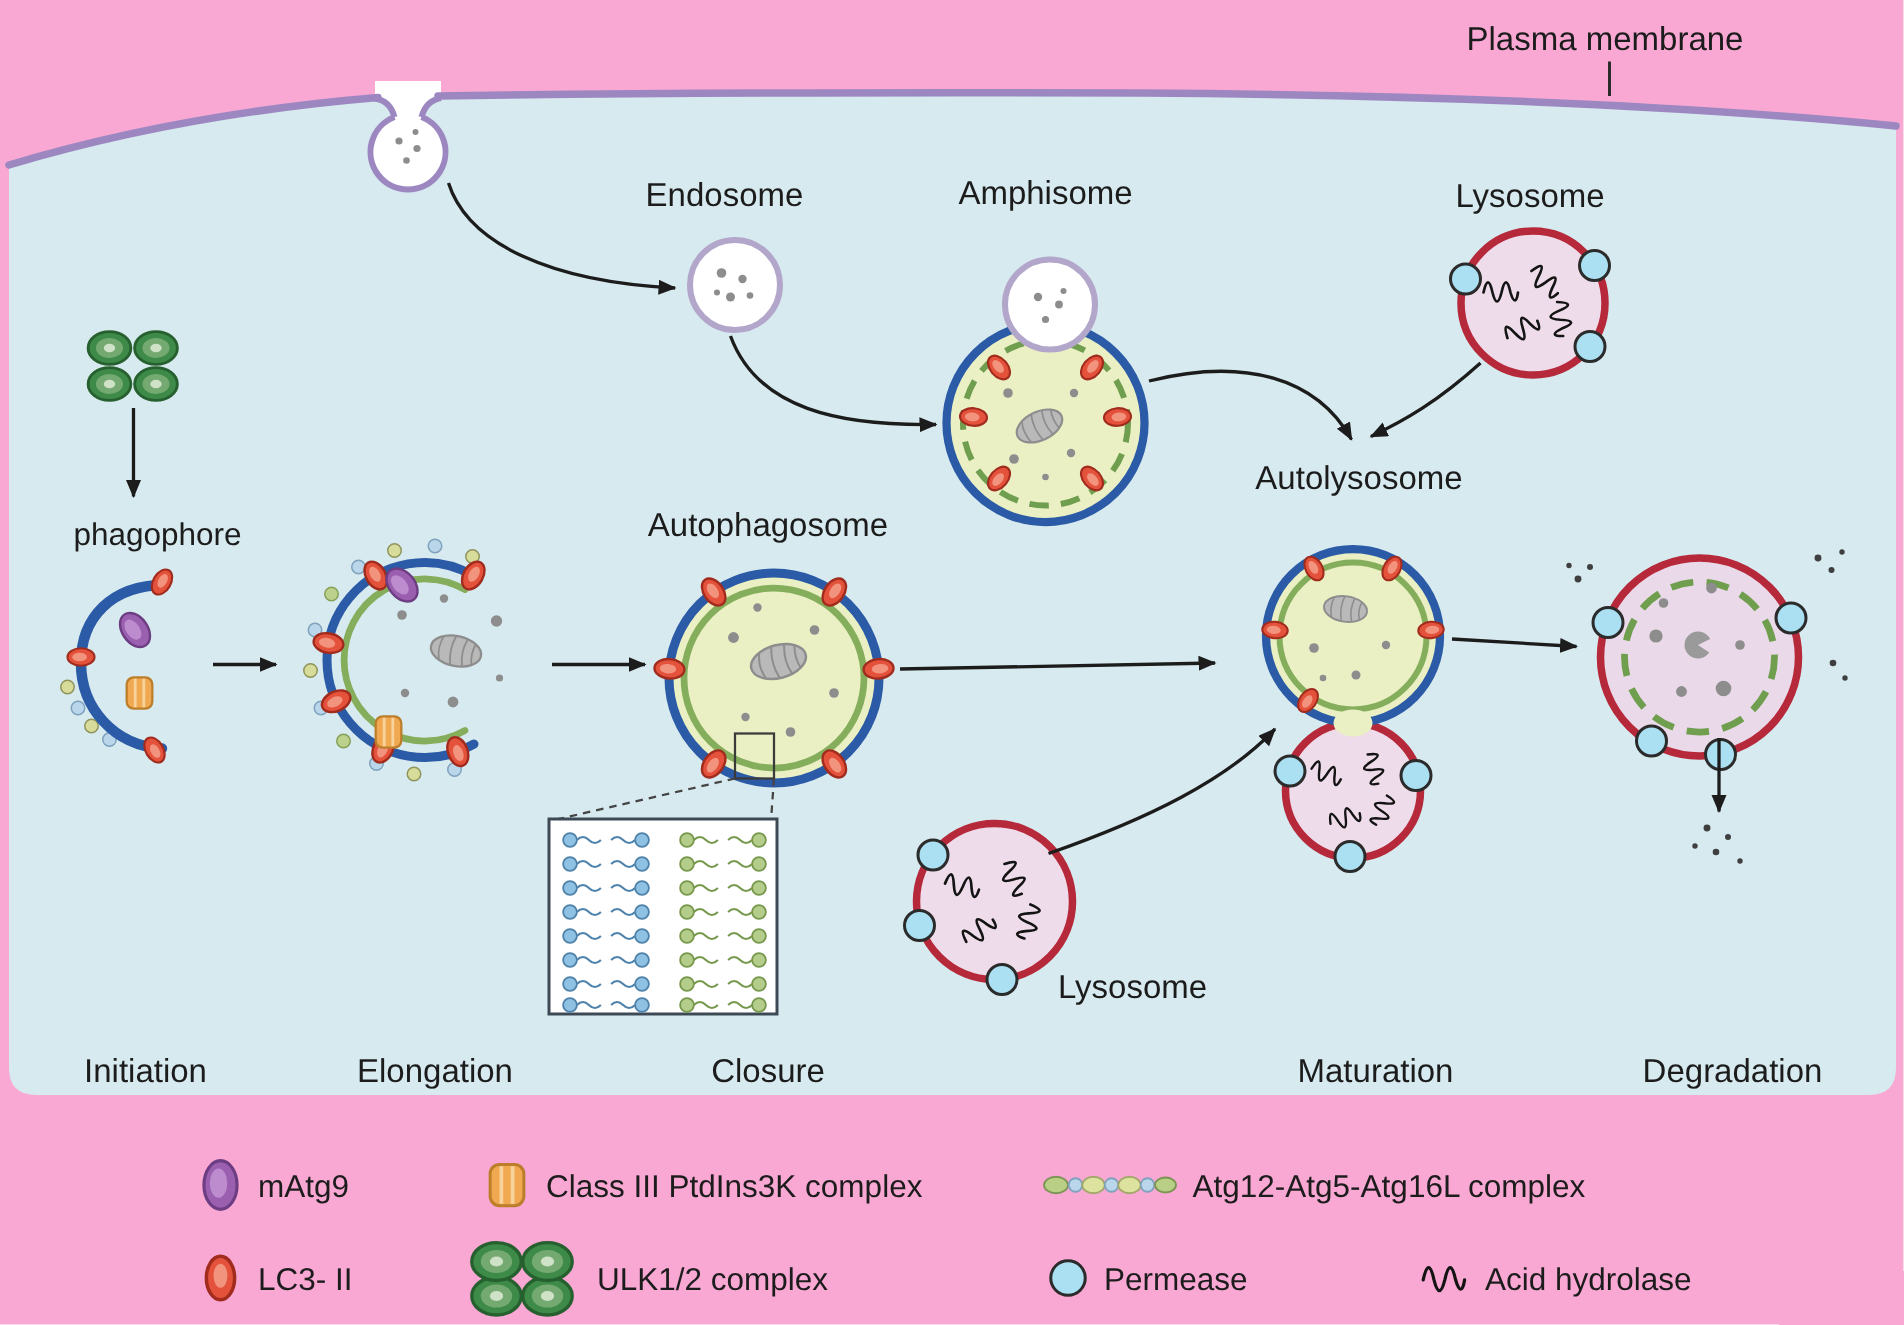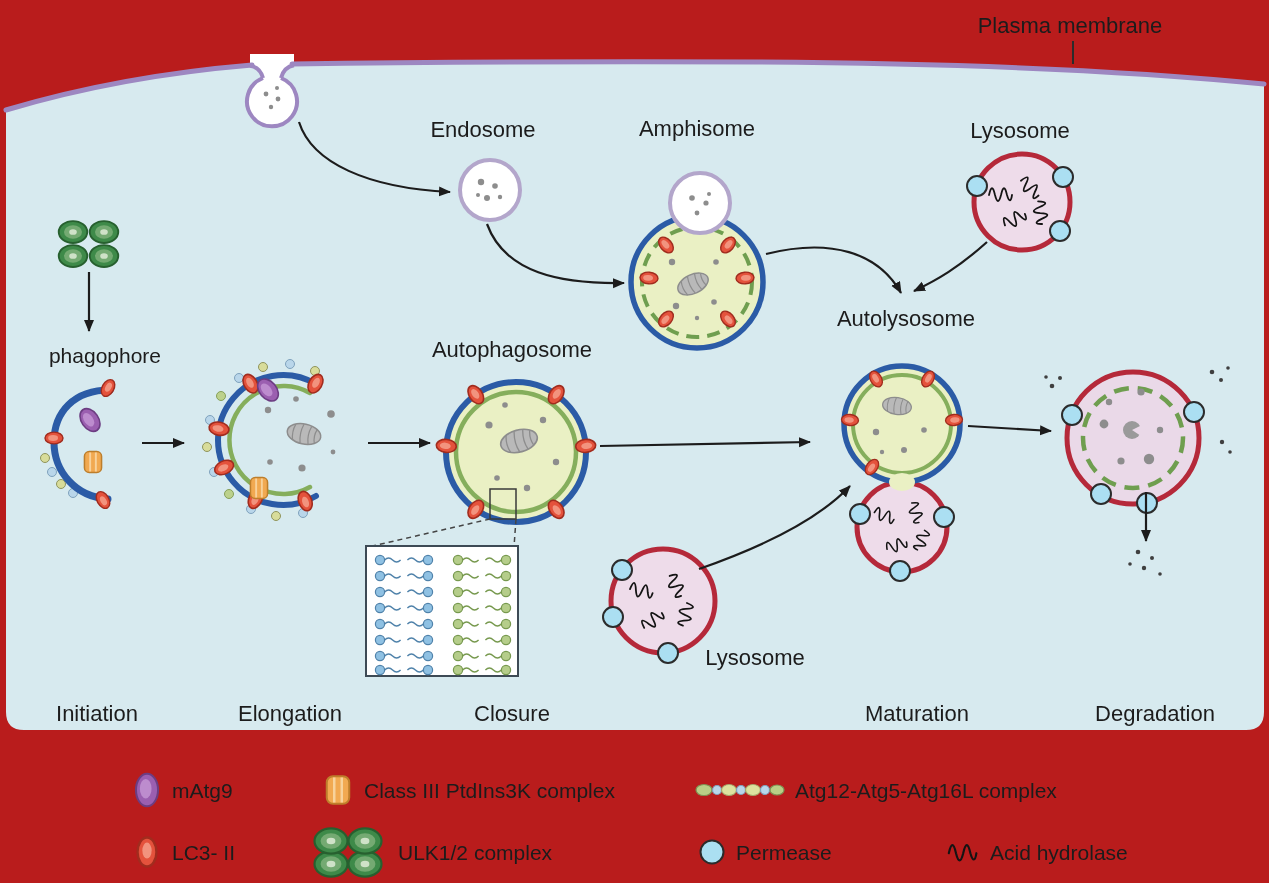--- a/index.html
+++ b/index.html
@@ -1,16 +1,16 @@
 <!DOCTYPE html>
 <html><head>
 <meta charset="utf-8">
 <style>
   html,body{margin:0;padding:0;background:#ffffff;}
-  .canvas{position:relative;width:1269px;height:883px;background:#b91c1c;font-family:"Liberation Sans",sans-serif;}
+  .canvas{position:relative;width:1269px;height:883px;background:#f9a8d4;font-family:"Liberation Sans",sans-serif;}
   svg{display:block;}
   text{fill:#1c1c1c;font-family:"Liberation Sans",sans-serif;}
   .lbl{font-size:22px;}
   .small{font-size:21px;}
   .stage{font-size:22px;}
   .legendlbl{font-size:21px;}
 </style>
 </head>
 <body>
 

